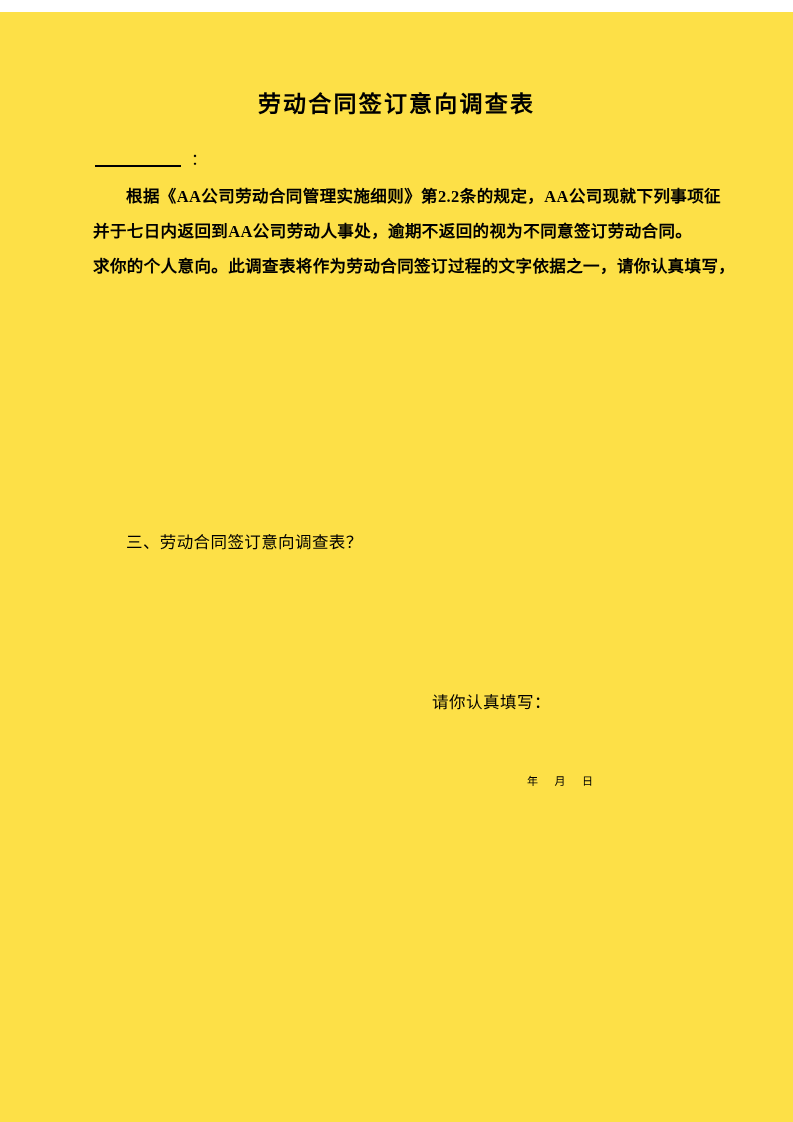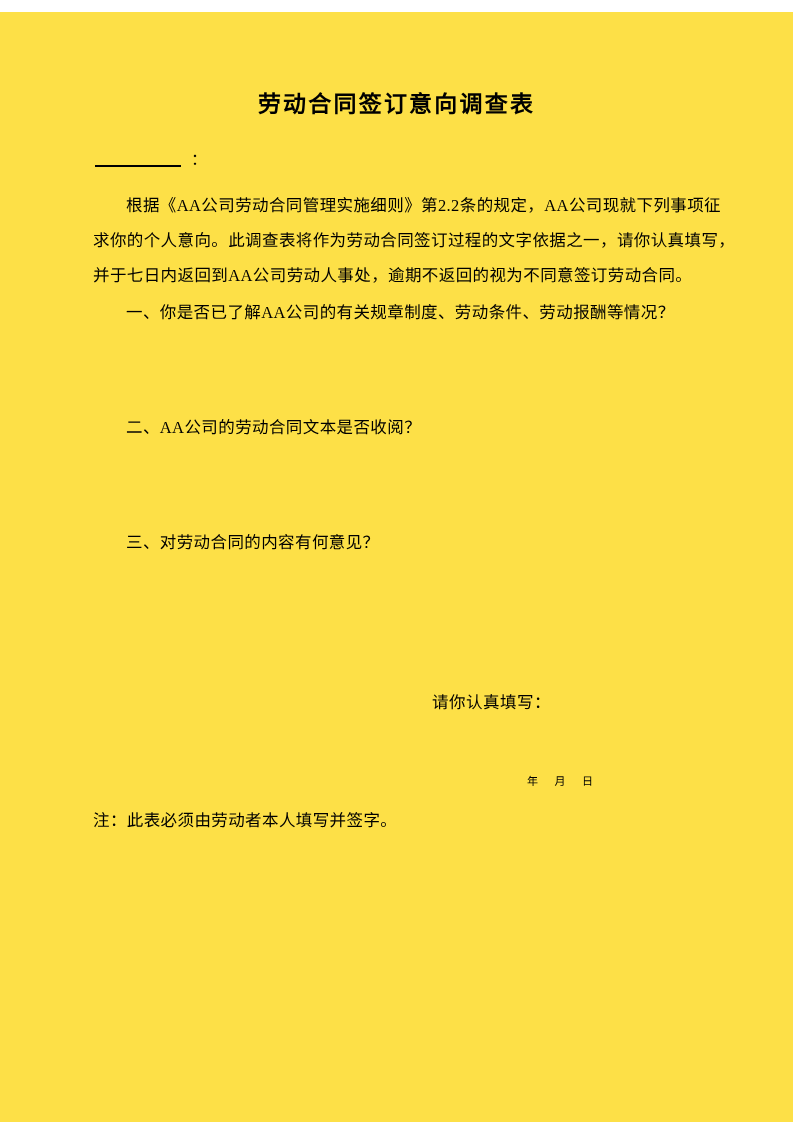--- a/index.html
+++ b/index.html
@@ -57,23 +57,24 @@
     display: inline-block;
     margin-left: 10px;
     font-size: 16px;
     line-height: 14px;
     font-family: "Liberation Serif", "DejaVu Serif", serif;
   }
 
   
   .intro-block {
     position: absolute;
-    top: 176px;
+    top: 167px;
     left: 93px;
     width: 606px;
+    font-weight: bold;
   }
   .body-line {
     font-size: 16.5px;
     line-height: 35px;
     letter-spacing: 0.4px;
     white-space: nowrap;
     font-family: "Liberation Serif", "DejaVu Serif", serif;
   }
   .body-line.indent {
     text-indent: 33px;
@@ -144,32 +145,29 @@
 
   <div class="doc-title">劳动合同签订意向调查表</div>
 
   <div class="addressee-row">
     <span class="addressee-blank"></span>
     <span class="addressee-colon">：</span>
   </div>
 
   <div class="intro-block">
     <div class="body-line indent">根据《AA公司劳动合同管理实施细则》第2.2条的规定，AA公司现就下列事项征</div>
+    <div class="body-line">并于七日内返回到AA公司劳动人事处，逾期不返回的视为不同意签订劳动合同。</div>
     <div class="body-line">求你的个人意向。此调查表将作为劳动合同签订过程的文字依据之一，请你认真填写，</div>
-    <div class="body-line">并于七日内返回到AA公司劳动人事处，逾期不返回的视为不同意签订劳动合同。</div>
   </div>
 
-  <div class="question q1">一、你是否已了解AA公司的有关规章制度、劳动条件、劳动报酬等情况？</div>
   <div class="answer-area a1"></div>
 
-  <div class="question q2">二、AA公司的劳动合同文本是否收阅？</div>
   <div class="answer-area a2"></div>
 
-  <div class="question q3">三、对劳动合同的内容有何意见？</div>
+  <div class="question q3">三、劳动合同签订意向调查表？</div>
   <div class="answer-area a3"></div>
 
   <div class="signature-line">请你认真填写：</div>
 
   <div class="date-line">年      月      日</div>
 
-  <div class="footnote">注：此表必须由劳动者本人填写并签字。</div>
 
 </div>
 
 </body></html>

